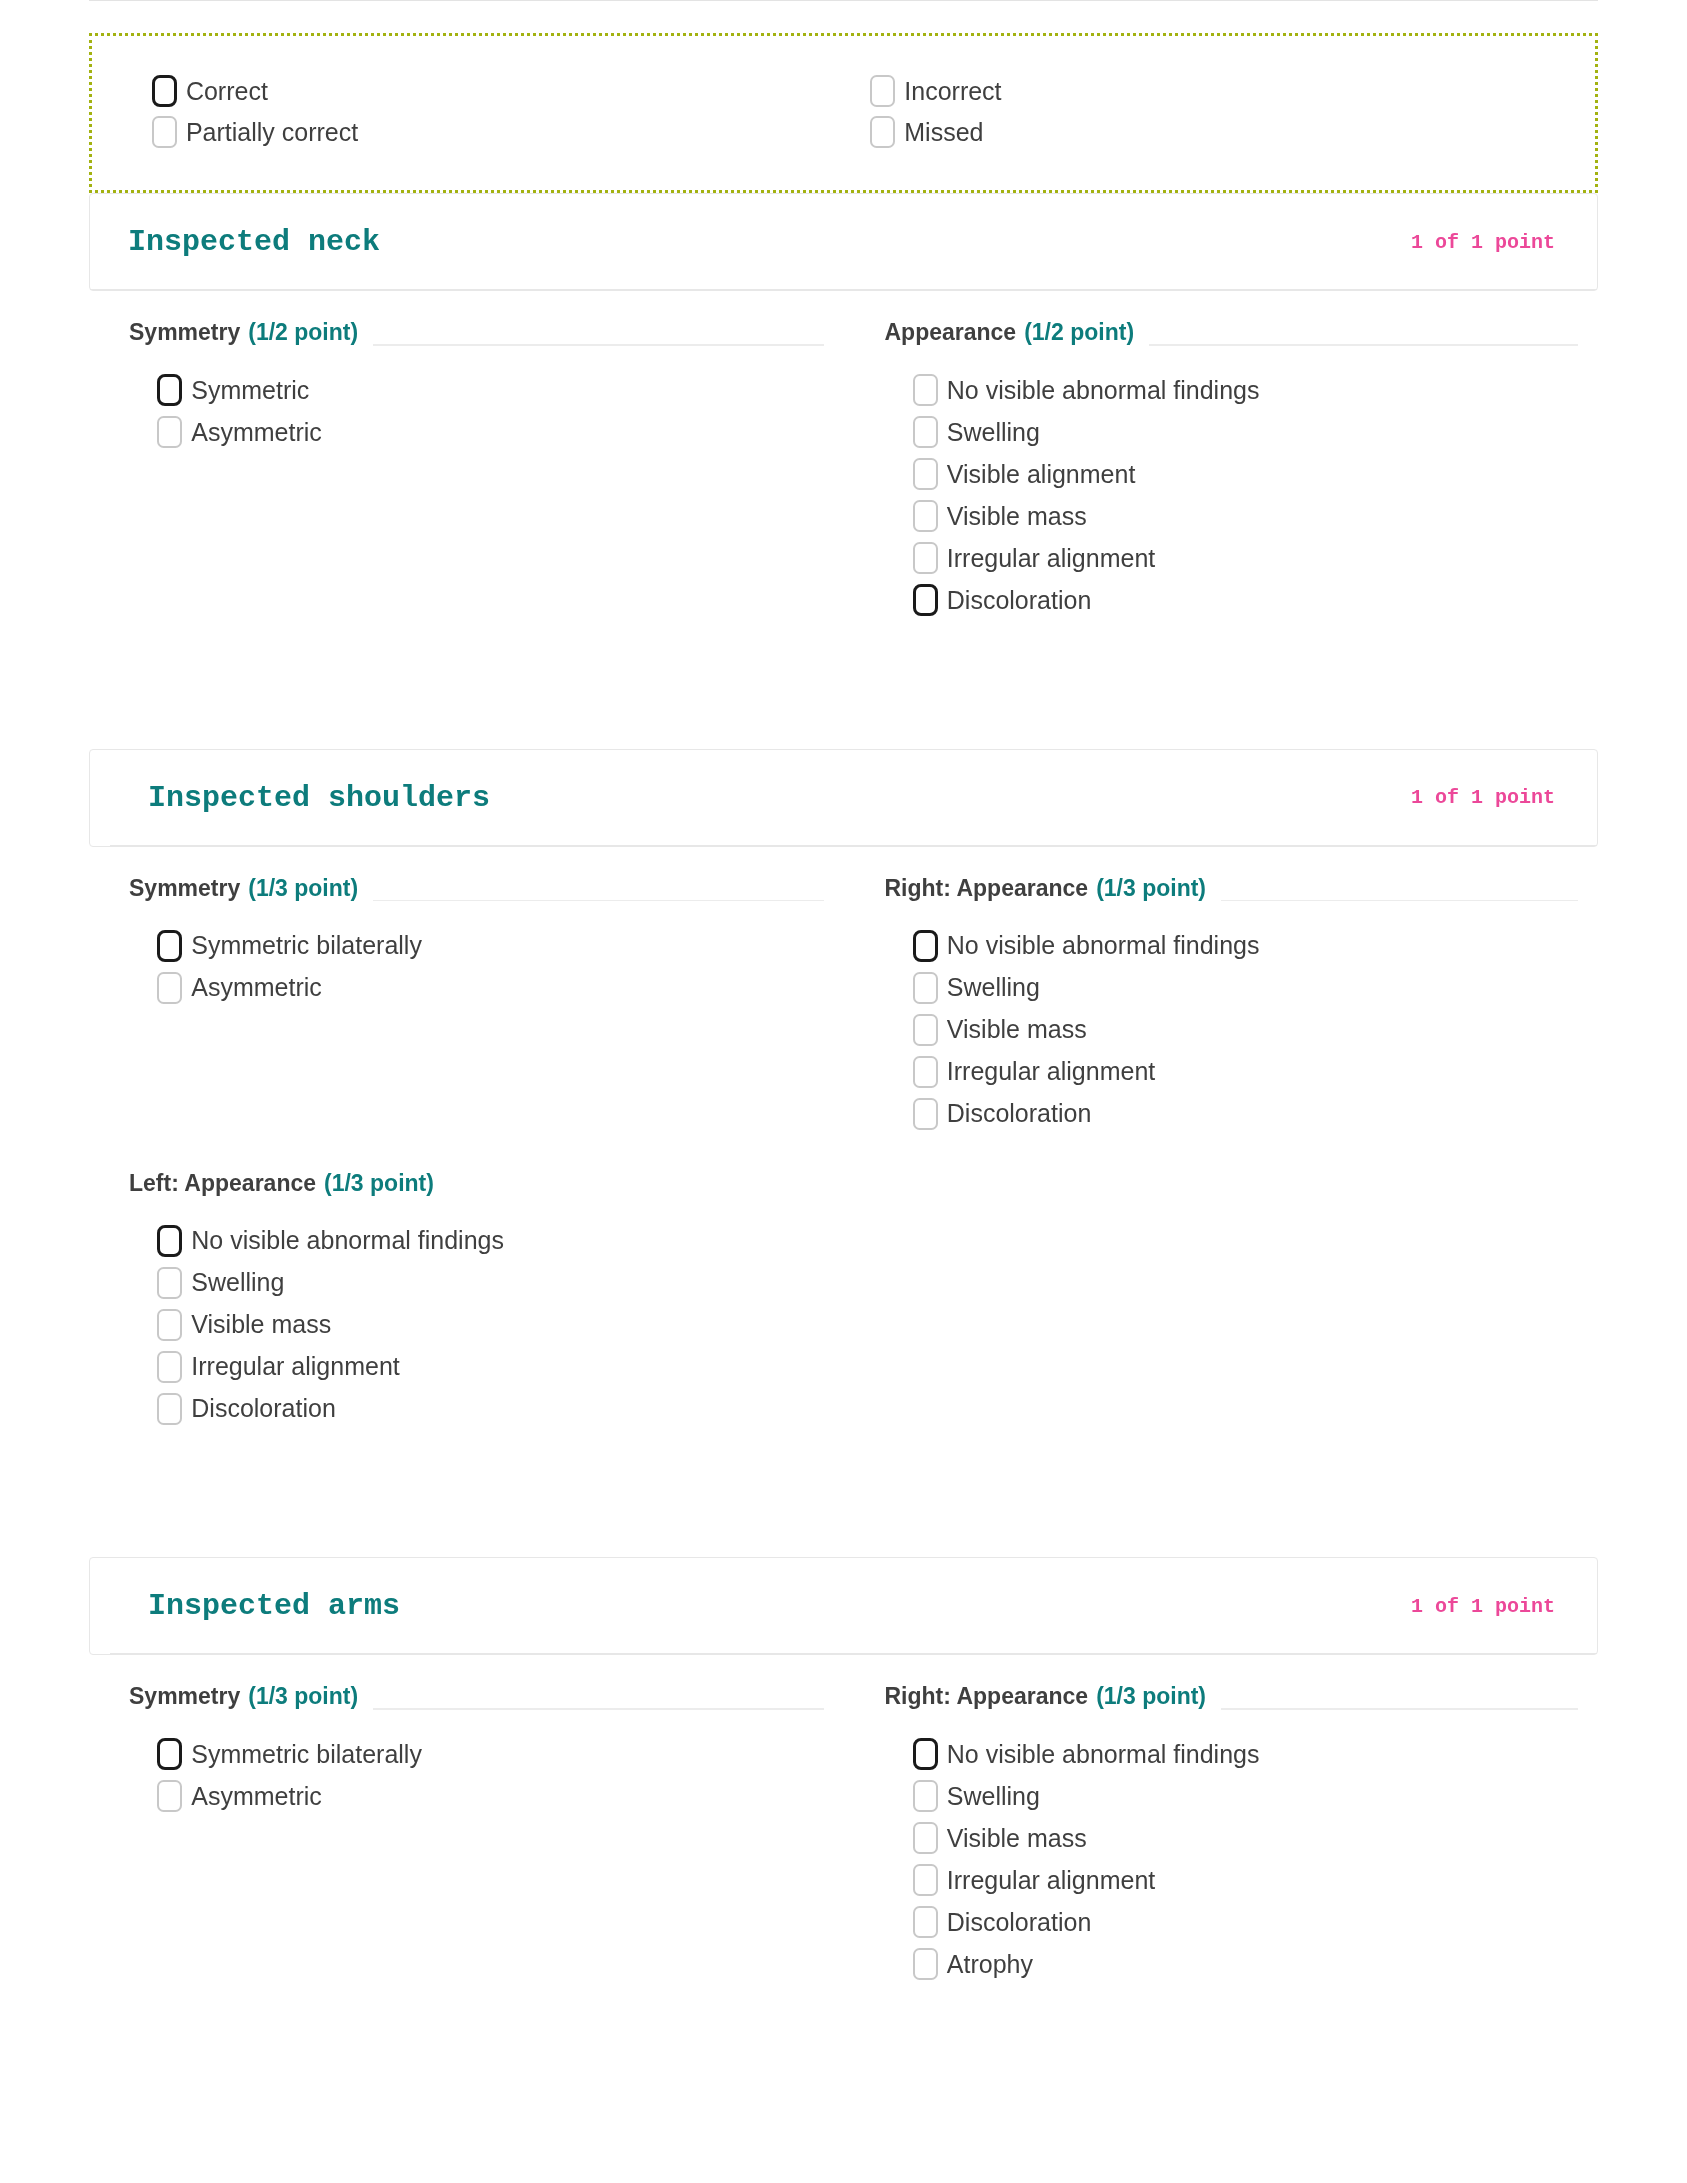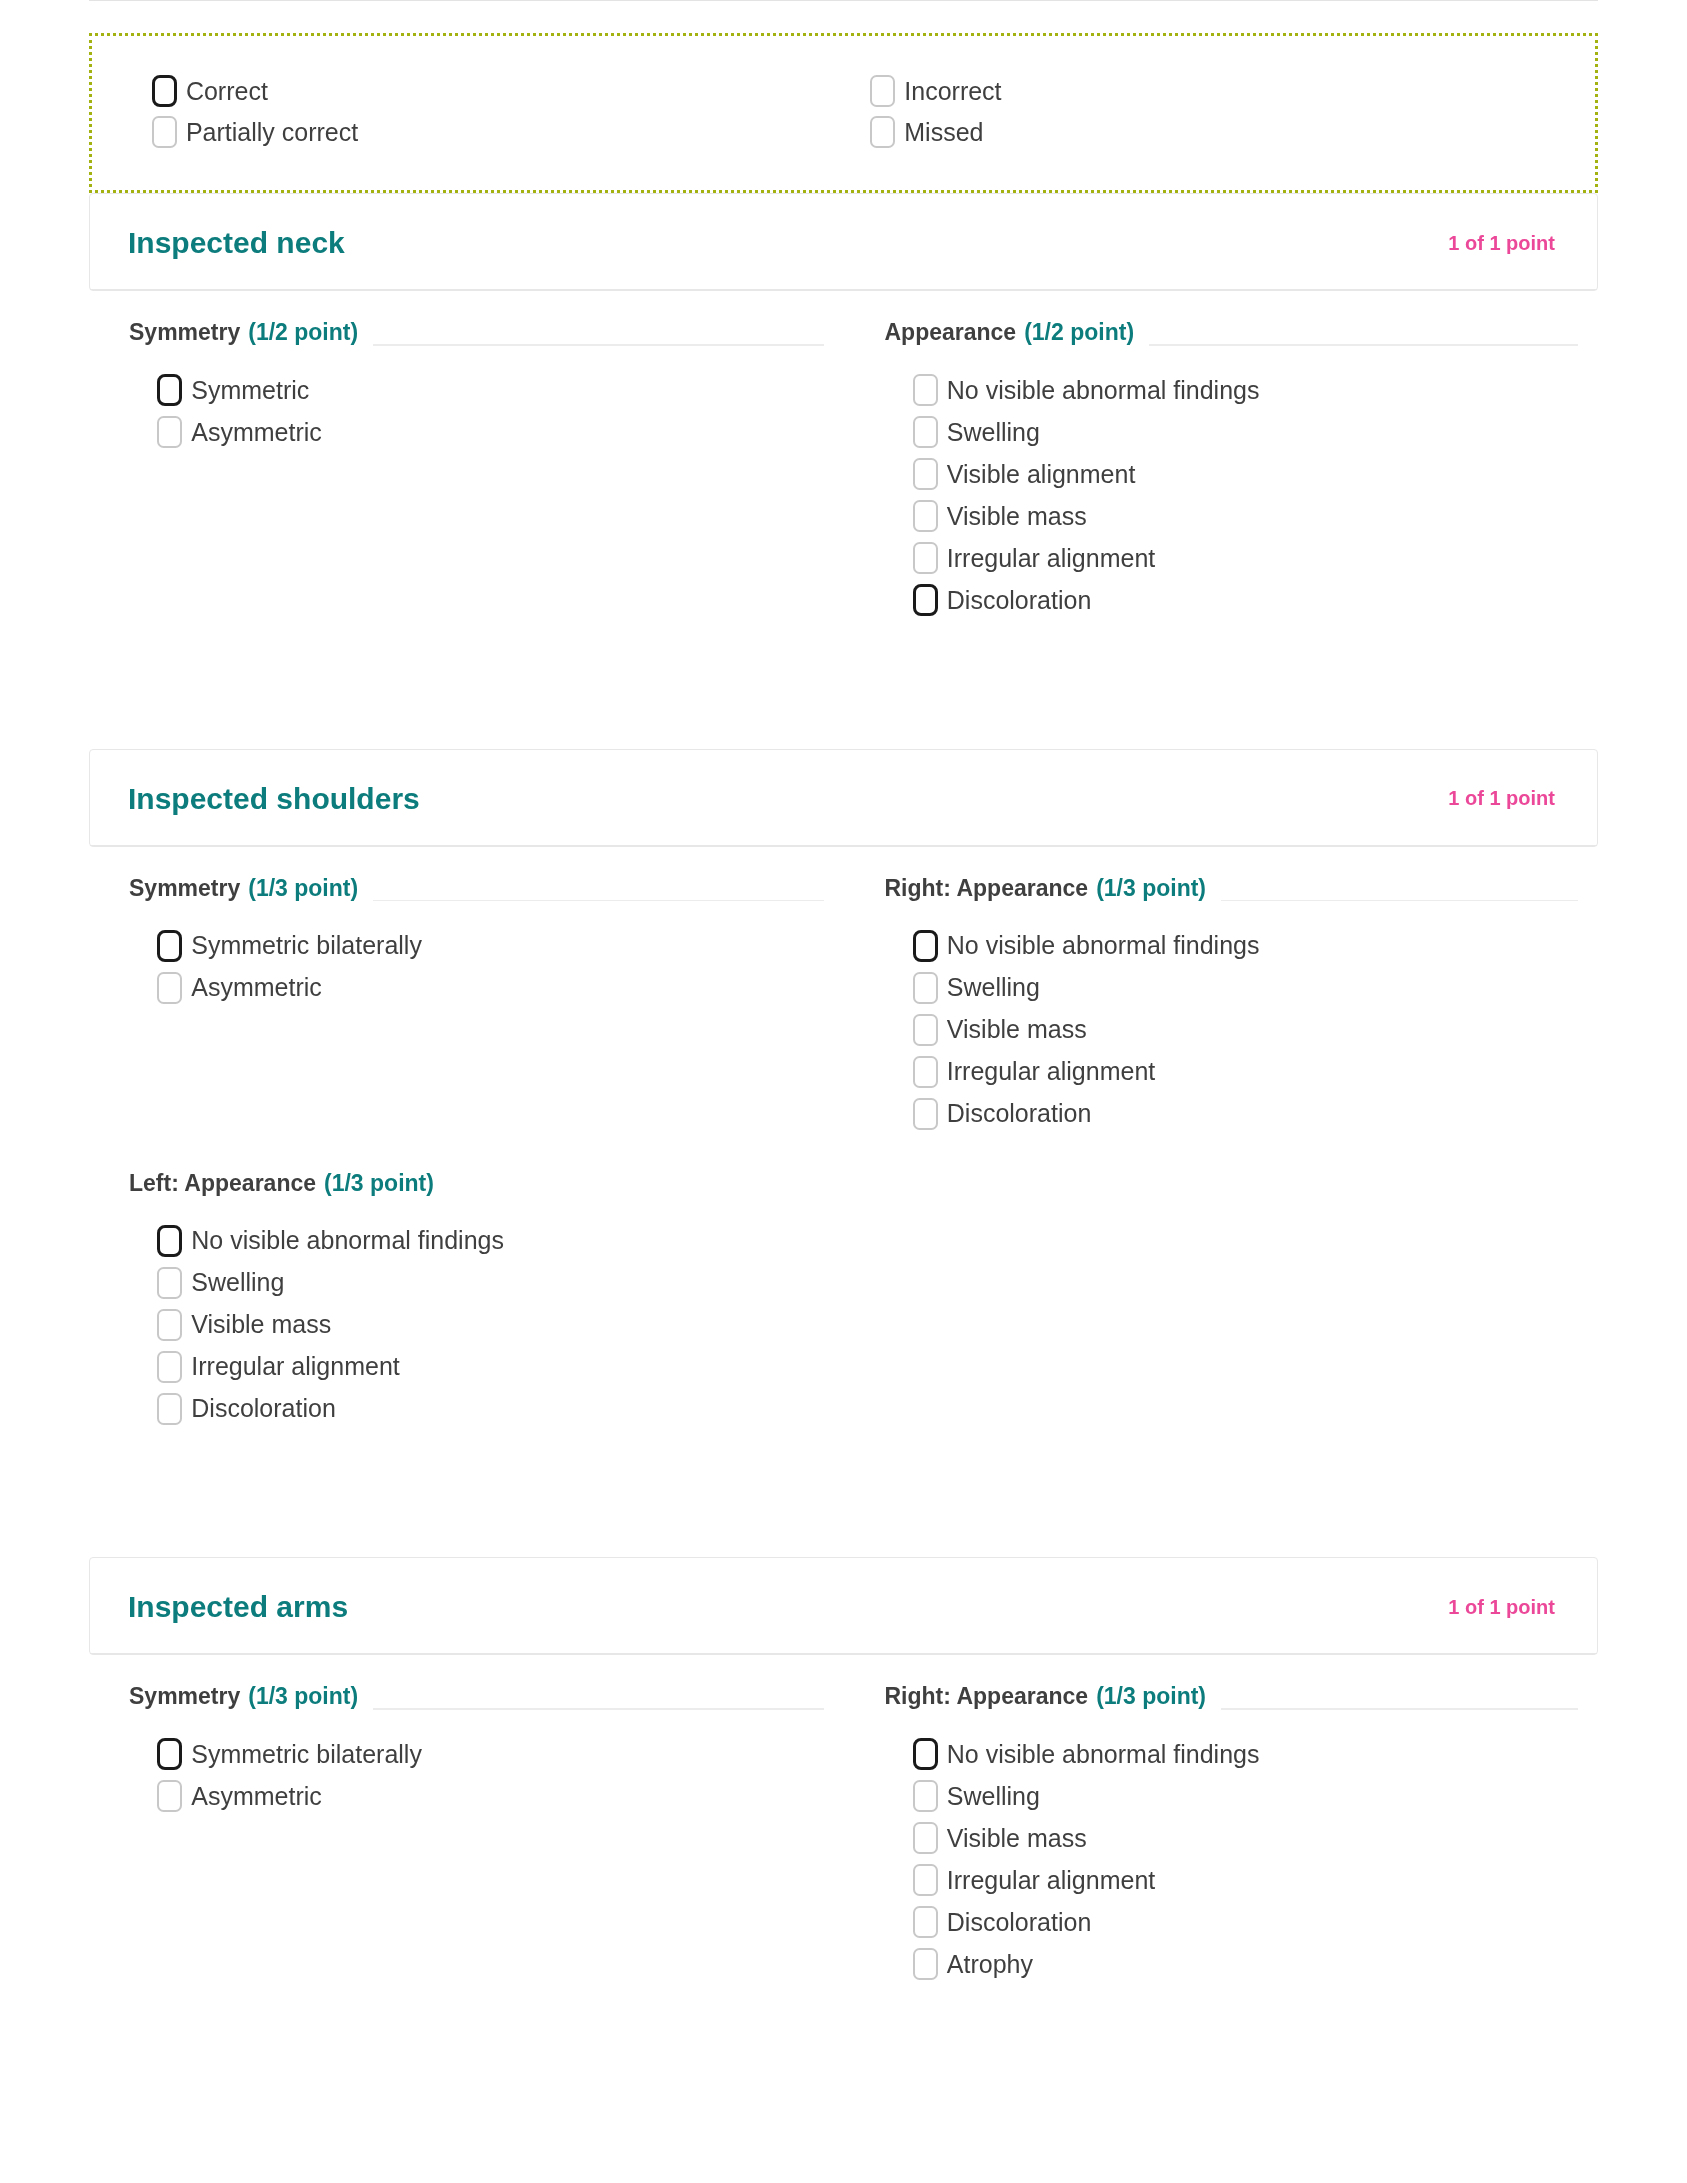--- a/index.html
+++ b/index.html
@@ -79,29 +79,30 @@
     white-space: nowrap;
   }
 
   
   .section-card {
     border: 1.3px solid #e7e7e7;
     border-radius: 4px;
     background: #ffffff;
     margin-top: 0;
   }
-  .section-card.spaced { margin-top: 64px; }
+  .section-card.spaced { margin-top: 64px; padding-left: 20px; }
 
   .section-head {
     display: flex;
     align-items: center;
     justify-content: space-between;
     padding: 32px 38px 30px 38px;
     border-bottom: 1.3px solid #e7e7e7;
     min-height: 93px;
+    font-family: Liberation Mono, monospace;
   }
   .section-name {
     font-size: 30px;
     font-weight: bold;
     color: #0d7c7c;
     line-height: 1.1;
   }
   .section-points {
     font-size: 20px;
     font-weight: bold;

